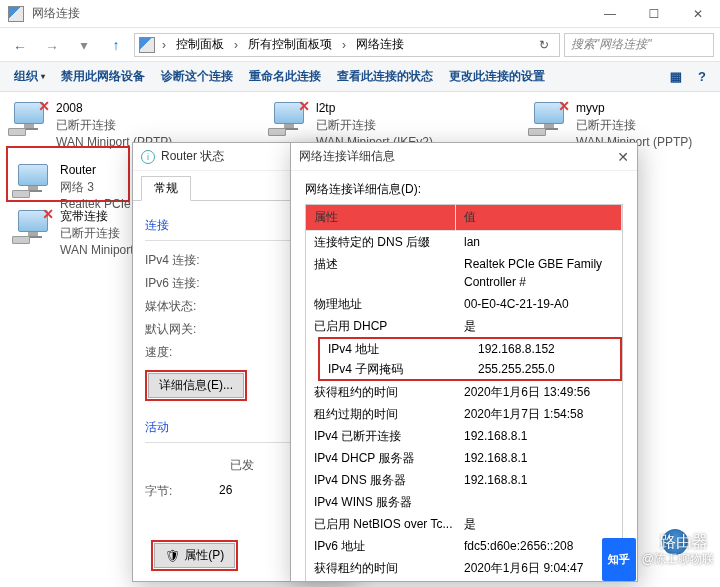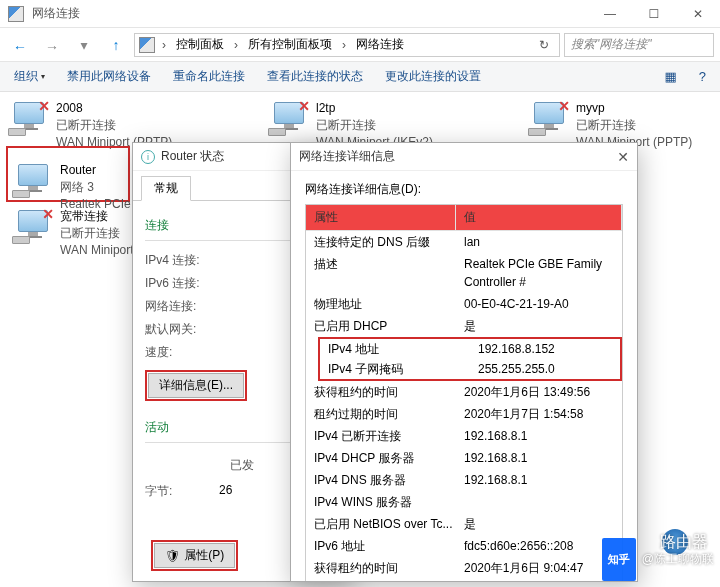--- a/index.html
+++ b/index.html
@@ -17,21 +17,21 @@
   .nav-arrow { width: 28px; height: 28px; display: flex; align-items: center; justify-content: center; color: #888; font-size: 14px; border-radius: 2px; }
   .nav-arrow.enabled { color: #0078d4; }
   .addr-box { flex: 1; border: 1px solid #ccc; height: 24px; display: flex; align-items: center; padding: 0 4px; gap: 4px; }
   .addr-icon { width: 16px; height: 16px; background: linear-gradient(135deg,#4a90d9 40%,#e8e8e8 40%); border: 1px solid #888; }
   .crumb-sep { color: #555; padding: 0 3px; }
   .crumb { color: #000; padding: 1px 3px; }
   .addr-refresh { margin-left: auto; color: #555; padding: 0 6px; }
   .search-box { width: 150px; border: 1px solid #ccc; height: 24px; display: flex; align-items: center; padding: 0 6px; color: #888; gap: 6px; font-style: italic; }
   
   
-  .cmd-bar { height: 30px; background: #f5f6f7; border-bottom: 1px solid #e1e1e1; display: flex; align-items: center; padding: 0 8px; gap: 10px; }
+  .cmd-bar { height: 30px; background: #f5f6f7; border-bottom: 1px solid #e1e1e1; display: flex; align-items: center; padding: 0 8px; gap: 4px; font-weight: bold; }
   .cmd-item { color: #1a4e8a; padding: 4px 6px; display: flex; align-items: center; gap: 3px; }
   .cmd-item.k { color: #1a4e8a; }
   .cmd-drop { font-size: 8px; color: #333; }
   .cmd-spacer { flex: 1; }
   .cmd-icon { color: #1a4e8a; padding: 4px 6px; font-size: 13px; }
   
   
   .conn-area { position: relative; padding: 8px 10px; height: 495px; }
   .conn-grid { display: flex; gap: 80px; }
   .conn { display: flex; gap: 6px; width: 200px; }
@@ -50,21 +50,21 @@
   .row2 { margin-top: 12px; }
   
   
   .dialog { position: absolute; background: #fff; border: 1px solid #aaa; box-shadow: 2px 6px 24px rgba(0,0,0,.25); }
   .dlg-status { top: 142px; left: 132px; width: 220px; height: 440px; }
   .dlg-title { height: 28px; display: flex; align-items: center; padding: 0 8px; gap: 6px; color: #333; border-bottom: 1px solid #eee; }
   .dlg-title .qicon { width: 14px; height: 14px; border: 1px solid #4aa; border-radius: 50%; color: #4aa; display: flex; align-items: center; justify-content: center; font-size: 9px; }
   .tab-strip { display: flex; padding: 4px 8px 0 8px; }
   .tab { border: 1px solid #ccc; border-bottom: 1px solid #fff; background: #fff; padding: 3px 12px; position: relative; top: 1px; }
   .dlg-inner { border-top: 1px solid #ccc; padding: 10px 12px; }
-  .grp-title { color: #15803d; margin: 6px 0; }
+  .grp-title { color: #1d4ed8; margin: 6px 0; }
   .sep-line { height: 1px; background: #ddd; margin: 2px 0 8px 0; }
   .kv { display: flex; padding: 3px 0; }
   .kv .k { width: 74px; color: #555; }
   .kv .v { color: #000; }
   .btn { border: 1px solid #adadad; background: #e1e1e1; padding: 3px 10px; display: inline-flex; align-items: center; gap: 4px; }
   .btn-details { margin-top: 6px; margin-left: 12px; }
   .btn-props { position: absolute; bottom: 10px; left: 18px; }
   .red-box { border: 2px solid #d02b2b; padding: 1px; }
   
   
@@ -124,20 +124,21 @@
     <span>搜索"网络连接"</span>
   </div>
 </div>
 
 <div class="cmd-bar">
   <div class="cmd-item k">
     <span>组织</span>
       <span class="cmd-drop">▾</span>
   </div>
   <div class="cmd-item">禁用此网络设备</div>
+  <div class="cmd-item">诊断这个连接</div>
   <div class="cmd-item">重命名此连接</div>
   <div class="cmd-item">查看此连接的状态</div>
   <div class="cmd-item">更改此连接的设置</div>
   <div class="cmd-spacer"></div>
   <div class="cmd-icon">▦</div>
   <div class="cmd-icon">?</div>
 </div>
 
 <div class="conn-area">
   <div class="conn-grid">
@@ -230,21 +231,21 @@
   <div class="dlg-inner">
     <div class="grp-title">连接</div>
     <div class="sep-line"></div>
     <div class="kv">
         <span class="k">IPv4 连接:</span>
       </div>
     <div class="kv">
         <span class="k">IPv6 连接:</span>
       </div>
     <div class="kv">
-        <span class="k">网络连接:</span>
+        <span class="k">媒体状态:</span>
       </div>
     <div class="kv">
         <span class="k">默认网关:</span>
       </div>
     <div class="kv">
         <span class="k">速度:</span>
       </div>
     <div class="red-box" style="display:inline-block; margin-top:6px;">
       <div class="btn btn-details" style="margin:0;">详细信息(E)...</div>
     </div>

